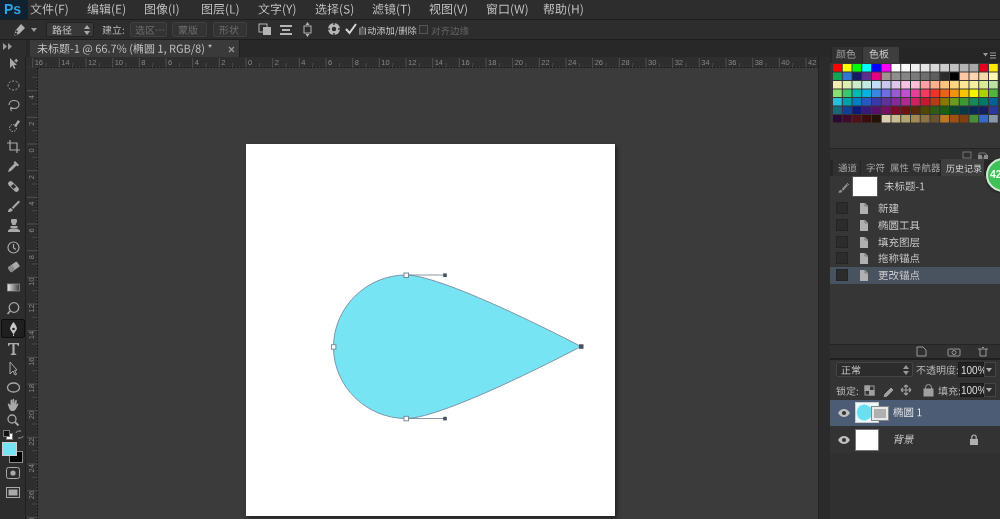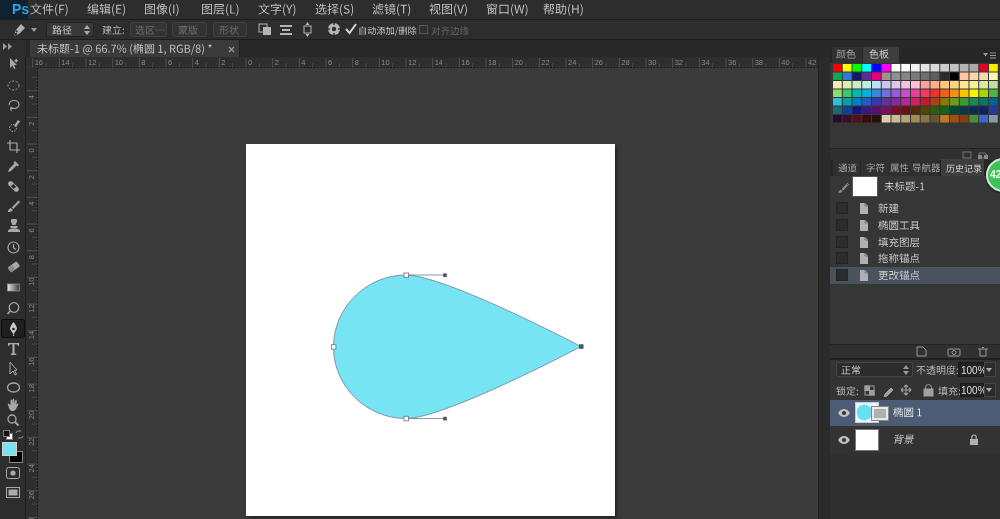--- a/index.html
+++ b/index.html
@@ -2,21 +2,21 @@
 <html><head><meta charset="utf-8"><style>
 *{margin:0;padding:0;box-sizing:border-box}
 html,body{width:1000px;height:519px;overflow:hidden;background:#282828;font-family:"Liberation Sans",sans-serif;}
 .abs{position:absolute}
 .tx{position:absolute}
 svg{display:block}
 </style></head><body>
 <div class="abs" style="left:0;top:0;width:1000px;height:519px">
 <div class="abs" style="left:0;top:0;width:1000px;height:19px;background:#2d2d2d"></div>
 <div class="abs" style="left:0;top:0;width:28px;height:19px;background:#10222f"></div>
-<div class="abs" style="left:12px;top:1px;font-size:14px;font-weight:bold;color:#2ea3e5">Ps</div>
+<div class="abs" style="left:4px;top:1px;font-size:14px;font-weight:bold;color:#2ea3e5">Ps</div>
 <svg class="tx" style="left:30px;top:3px;" width="40" height="16" viewBox="0 0 40 16">
       <g transform="translate(0,10.6) scale(0.012000,-0.012000)">
         <path fill="#c5c5c5" d="M423 823C453 774 485 707 497 666L580 693C566 734 531 799 501 847ZM50 664V590H206C265 438 344 307 447 200C337 108 202 40 36 -7C51 -25 75 -60 83 -78C250 -24 389 48 502 146C615 46 751 -28 915 -73C928 -52 950 -20 967 -4C807 36 671 107 560 201C661 304 738 432 796 590H954V664ZM504 253C410 348 336 462 284 590H711C661 455 592 344 504 253ZM1317 341V268H1604V-80H1679V268H1953V341H1679V562H1909V635H1679V828H1604V635H1470C1483 680 1494 728 1504 775L1432 790C1409 659 1367 530 1309 447C1327 438 1359 420 1373 409C1400 451 1425 504 1446 562H1604V341ZM1268 836C1214 685 1126 535 1032 437C1045 420 1067 381 1075 363C1107 397 1137 437 1167 480V-78H1239V597C1277 667 1311 741 1339 815ZM2239 -196 2295 -171C2209 -29 2168 141 2168 311C2168 480 2209 649 2295 792L2239 818C2147 668 2092 507 2092 311C2092 114 2147 -47 2239 -196ZM2439 0H2531V329H2811V407H2531V655H2861V733H2439ZM2989 -196C3081 -47 3136 114 3136 311C3136 507 3081 668 2989 818L2932 792C3018 649 3061 480 3061 311C3061 141 3018 -29 2932 -171Z"></path>
       </g>
     </svg>
 <svg class="tx" style="left:87px;top:3px;" width="41" height="16" viewBox="0 0 41 16">
       <g transform="translate(0,10.6) scale(0.012000,-0.012000)">
         <path fill="#c5c5c5" d="M40 54 58 -15C140 18 245 61 346 103L332 163C223 121 114 79 40 54ZM61 423C75 430 98 435 205 450C167 386 132 335 116 316C87 278 66 252 45 248C53 230 64 196 68 182C87 194 118 204 339 255C336 271 333 298 334 317L167 282C238 374 307 486 364 597L303 632C286 593 265 554 245 517L133 505C190 593 246 706 287 815L215 840C179 719 112 587 91 554C71 520 55 496 38 491C46 473 57 438 61 423ZM624 350V202H541V350ZM675 350H746V202H675ZM481 412V-72H541V143H624V-47H675V143H746V-46H797V143H871V-7C871 -14 868 -16 861 -17C854 -17 836 -17 814 -16C822 -32 829 -56 831 -73C867 -73 890 -71 908 -62C926 -52 930 -35 930 -8V413L871 412ZM797 350H871V202H797ZM605 826C621 798 637 762 648 732H414V515C414 361 405 139 314 -21C329 -28 360 -50 372 -63C465 99 482 335 483 498H920V732H729C717 765 697 811 675 846ZM483 668H850V561H483ZM1551 751H1819V650H1551ZM1482 808V594H1892V808ZM1081 332C1089 340 1119 346 1153 346H1244V202L1040 167L1056 94L1244 132V-76H1313V146L1427 169L1423 234L1313 214V346H1405V414H1313V568H1244V414H1148C1176 483 1204 565 1228 650H1412V722H1247C1255 756 1263 791 1269 825L1196 840C1191 801 1183 761 1174 722H1047V650H1157C1136 570 1115 504 1105 479C1088 435 1075 403 1058 398C1066 380 1077 346 1081 332ZM1815 472V386H1560V472ZM1400 76 1412 8 1815 40V-80H1885V46L1959 52L1960 115L1885 110V472H1953V535H1423V472H1491V82ZM1815 329V242H1560V329ZM1815 185V105L1560 86V185ZM2239 -196 2295 -171C2209 -29 2168 141 2168 311C2168 480 2209 649 2295 792L2239 818C2147 668 2092 507 2092 311C2092 114 2147 -47 2239 -196ZM2439 0H2872V79H2531V346H2809V425H2531V655H2861V733H2439ZM3026 -196C3118 -47 3173 114 3173 311C3173 507 3118 668 3026 818L2969 792C3055 649 3098 480 3098 311C3098 141 3055 -29 2969 -171Z"></path>
       </g>
     </svg>

